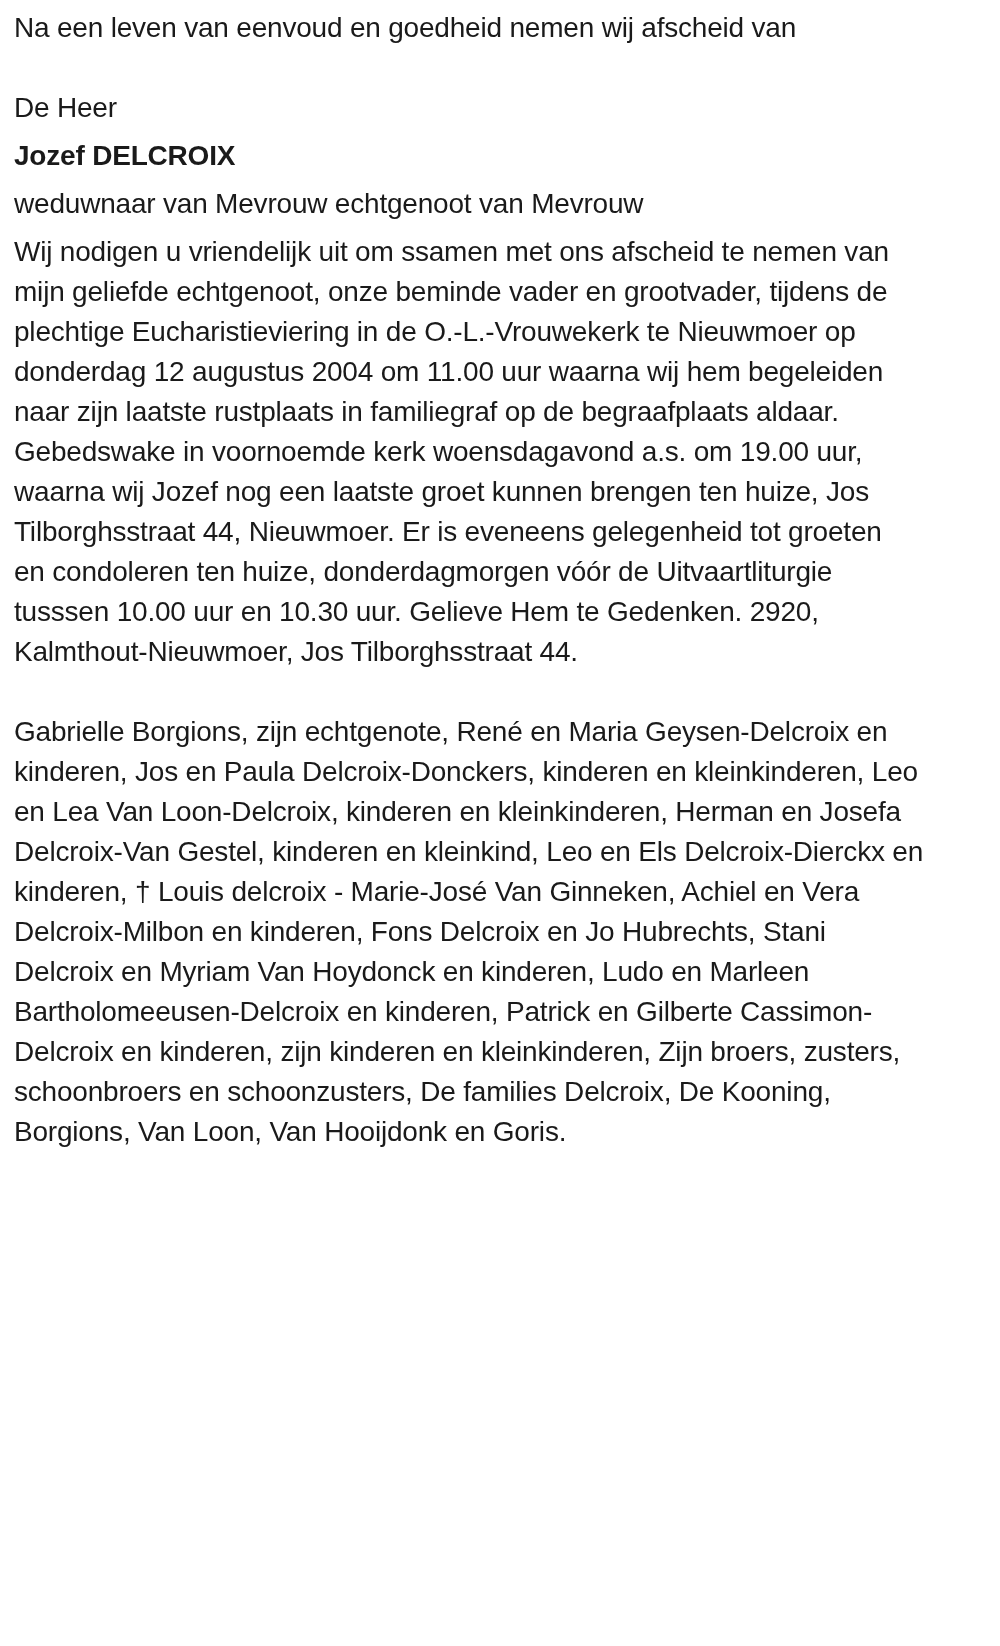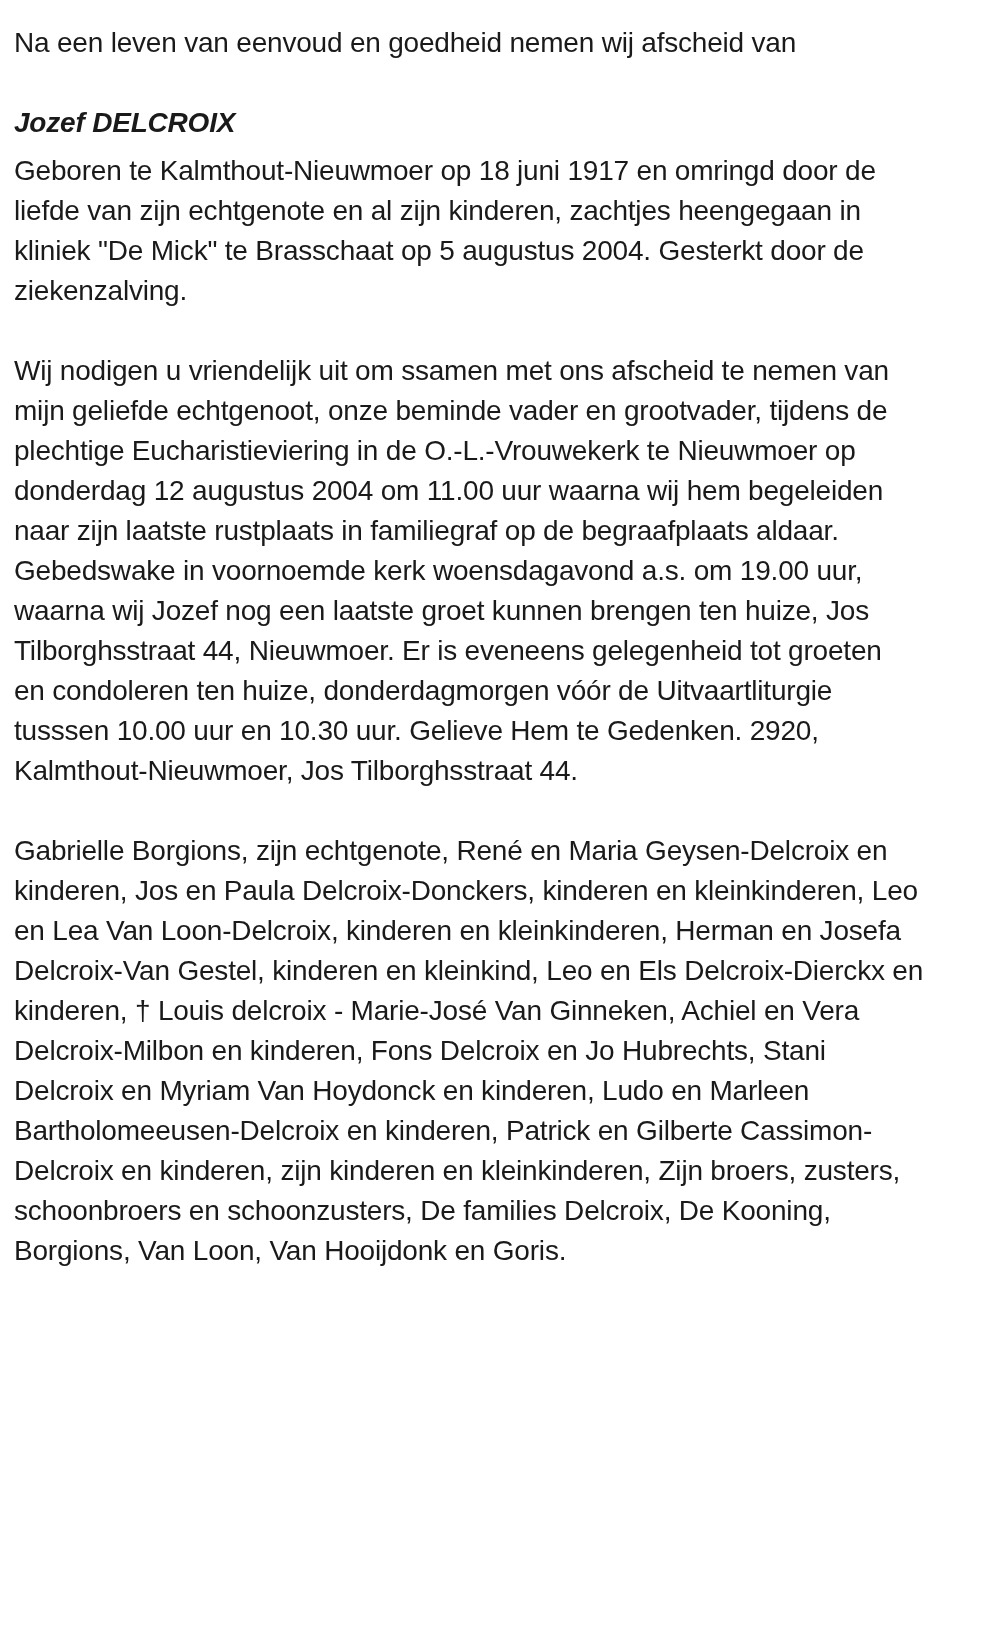--- a/index.html
+++ b/index.html
@@ -8,58 +8,55 @@
     background: #ffffff;
   }
   body {
     width: 1000px;
     height: 1646px;
     font-family: "Liberation Sans", sans-serif;
     color: #1a1a1a;
     overflow: hidden;
   }
   .doc {
-    padding: 23px 0 0 14px;
+    padding: 8px 0 0 14px;
     width: 986px;
   }
   .para {
     white-space: pre-line;
     font-size: 28px;
     line-height: 40px;
     letter-spacing: -0.2px;
     margin: 0 0 40px 0;
   }
   .para.tight {
     margin-bottom: 8px;
   }
   .para.name {
     font-weight: 700;
-    font-style: italic;
   }
   .para.last {
     margin-bottom: 0;
   }
 </style>
 </head>
 <body>
 
 <div class="doc">
 
   <p class="para">Na een leven van eenvoud en goedheid nemen wij afscheid van</p>
 
+  <p class="para tight">De Heer</p>
 
   <p class="para tight name">Jozef DELCROIX</p>
 
+  <p class="para tight">weduwnaar van Mevrouw echtgenoot van Mevrouw</p>
 
 
 
-  <p class="para">Geboren te Kalmthout-Nieuwmoer op 18 juni 1917 en omringd door de
-liefde van zijn echtgenote en al zijn kinderen, zachtjes heengegaan in
-kliniek "De Mick" te Brasschaat op 5 augustus 2004. Gesterkt door de
-ziekenzalving.</p>
 
   <p class="para">Wij nodigen u vriendelijk uit om ssamen met ons afscheid te nemen van
 mijn geliefde echtgenoot, onze beminde vader en grootvader, tijdens de
 plechtige Eucharistieviering in de O.-L.-Vrouwekerk te Nieuwmoer op
 donderdag 12 augustus 2004 om 11.00 uur waarna wij hem begeleiden
 naar zijn laatste rustplaats in familiegraf op de begraafplaats aldaar.
 Gebedswake in voornoemde kerk woensdagavond a.s. om 19.00 uur,
 waarna wij Jozef nog een laatste groet kunnen brengen ten huize, Jos
 Tilborghsstraat 44, Nieuwmoer. Er is eveneens gelegenheid tot groeten
 en condoleren ten huize, donderdagmorgen vóór de Uitvaartliturgie

